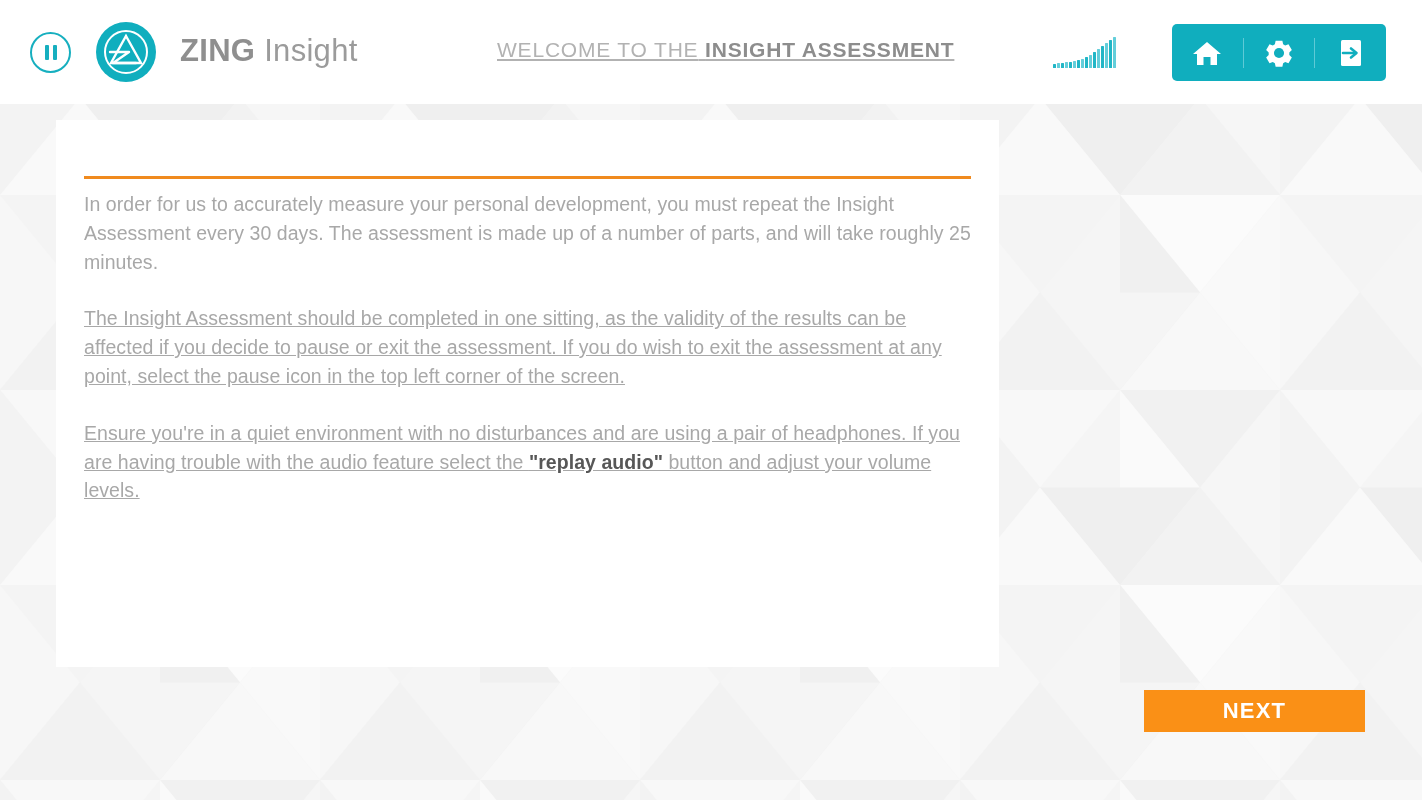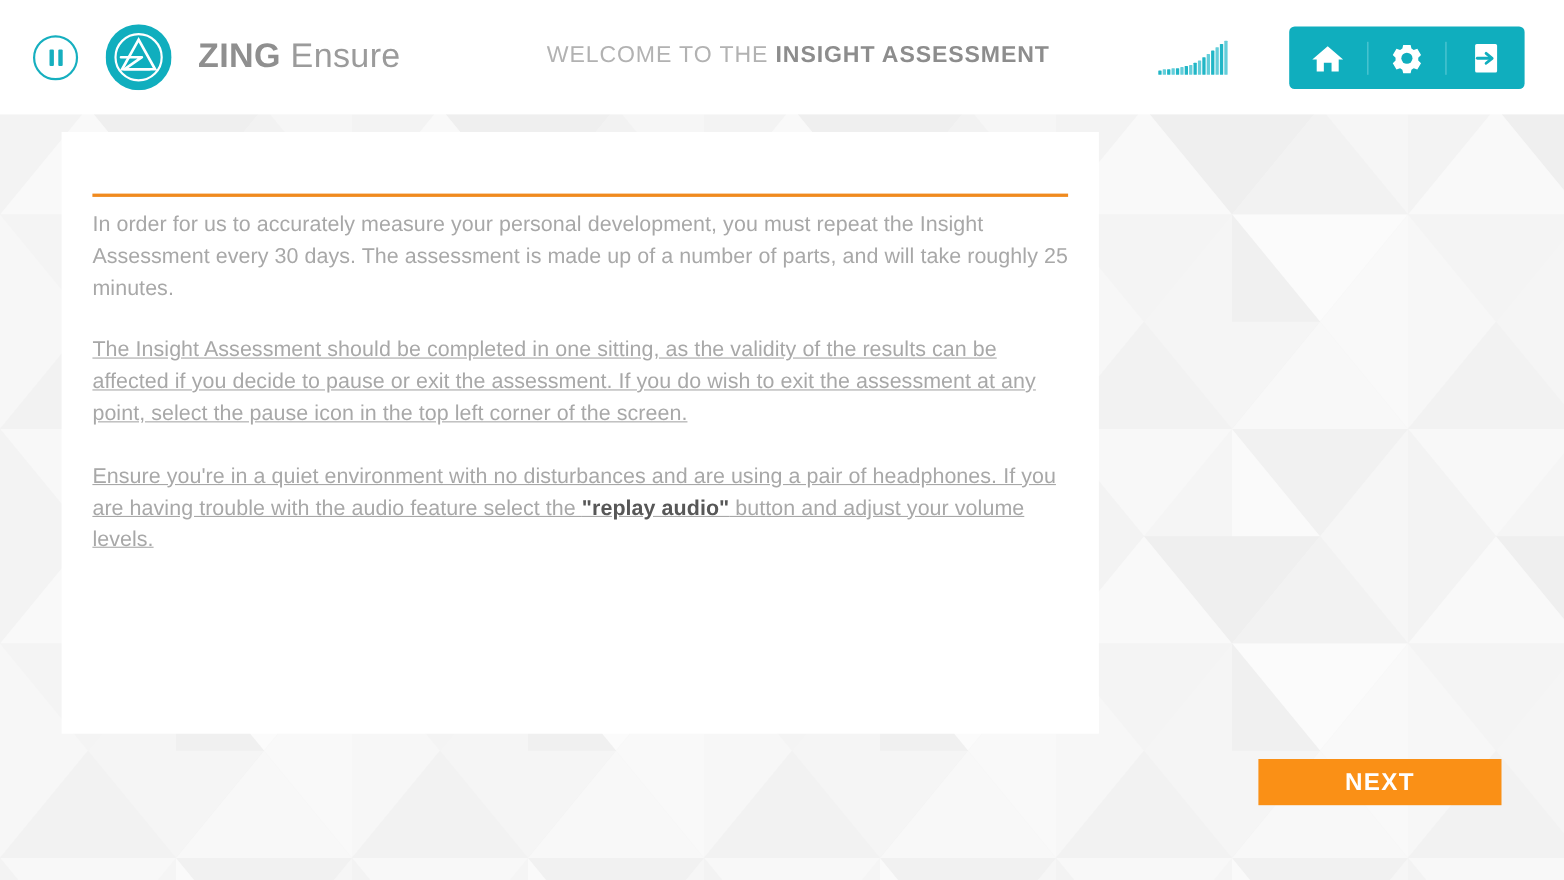--- a/index.html
+++ b/index.html
@@ -76,20 +76,21 @@
   }
 
   #header-welcome {
     position: absolute;
     left: 497px; top: 38px;
     font-size: 21px;
     letter-spacing: 0.8px;
     color: #b2b2b2;
     white-space: nowrap;
     font-weight: 500;
+    text-decoration: underline;
   }
   #header-welcome .welcome-strong {
     font-weight: 700;
     color: #8d8d8d;
   }
 
   #audio-meter {
     position: absolute;
     left: 1053px; top: 36px;
     width: 78px; height: 32px;
@@ -241,21 +242,21 @@
     <svg width="60" height="60" viewBox="0 0 60 60" xmlns="http://www.w3.org/2000/svg">
       <circle cx="30" cy="30" r="30" fill="#10AEBE"></circle>
       <circle cx="30" cy="30" r="21" fill="none" stroke="#ffffff" stroke-width="2"></circle>
       <polygon points="30,14 45,41 15,41" fill="none" stroke="#ffffff" stroke-width="2.4"></polygon>
       <path d="M14 30 L33 30 L17 41 L40 41" fill="none" stroke="#ffffff" stroke-width="2.4" stroke-linecap="round" stroke-linejoin="round"></path>
     </svg>
   </div>
 
   <div id="brand-title">
     <span class="brand-strong">ZING</span>
-    <span>Ensure</span>
+    <span>Insight</span>
   </div>
 
   <div id="header-welcome">
     <span>WELCOME TO THE</span>
     <span class="welcome-strong">INSIGHT ASSESSMENT</span>
   </div>
 
   <div id="audio-meter">
       <div class="meter-bar" style="height: 4px;"></div>
       <div class="meter-bar alt" style="height: 5px;"></div>

